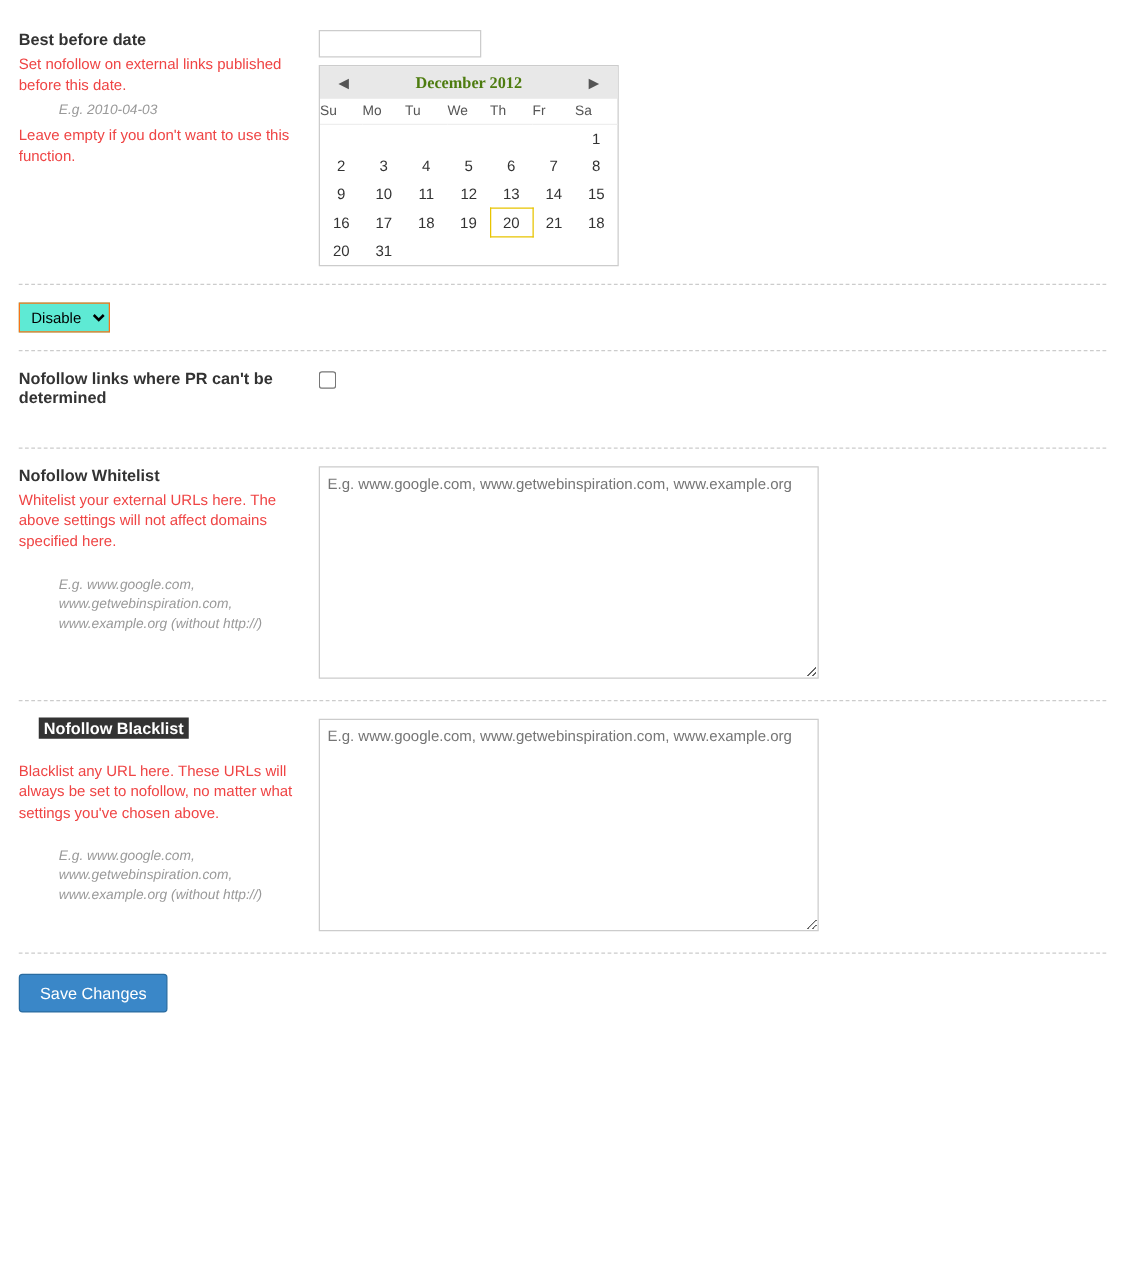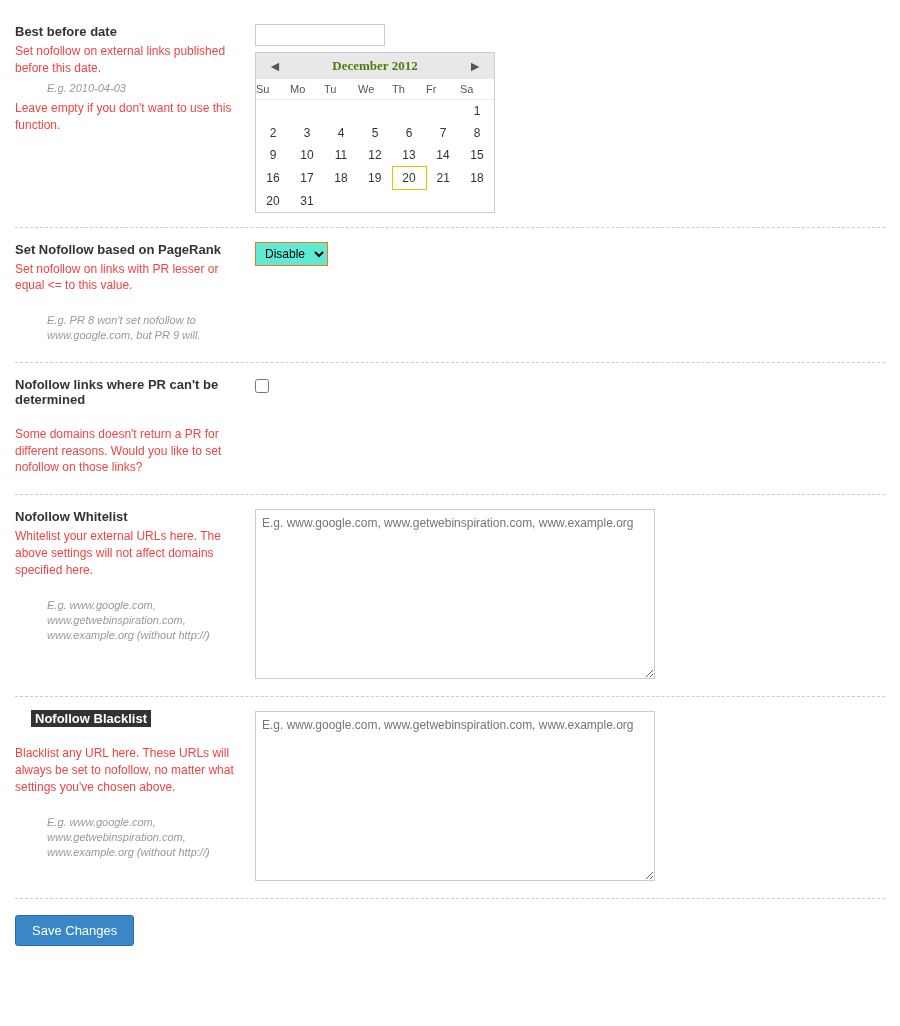--- a/index.html
+++ b/index.html
@@ -267,26 +267,20 @@
             </tbody>
         </table>
       </div>
     </div>
   </div>
 
   
 
   
   <div class="section-row">
-    <div class="section-label">
-      <h3>Set Nofollow based on PageRank</h3>
-      <p>Set nofollow on links with PR lesser or equal &lt;= to this value.</p>
-      <br>
-      <p class="example">E.g. PR 8 won't set nofollow to www.google.com, but PR 9 will.</p>
-    </div>
     <div class="section-content">
       <select class="select-dropdown">
         <option>Disable</option>
         <option>0</option>
         <option>1</option>
         <option>2</option>
         <option>3</option>
         <option>4</option>
         <option>5</option>
         <option>6</option>
@@ -296,21 +290,20 @@
         <option>10</option>
       </select>
     </div>
   </div>
 
   
   <div class="section-row">
     <div class="section-label">
       <h3>Nofollow links where PR can't be determined</h3>
       <br>
-      <p>Some domains doesn't return a PR for different reasons. Would you like to set nofollow on those links?</p>
     </div>
     <div class="section-content">
       <input type="checkbox" class="checkbox-input" style="">
     </div>
   </div>
 
   
   <div class="section-row">
     <div class="section-label">
       <h3>Nofollow Whitelist</h3>

